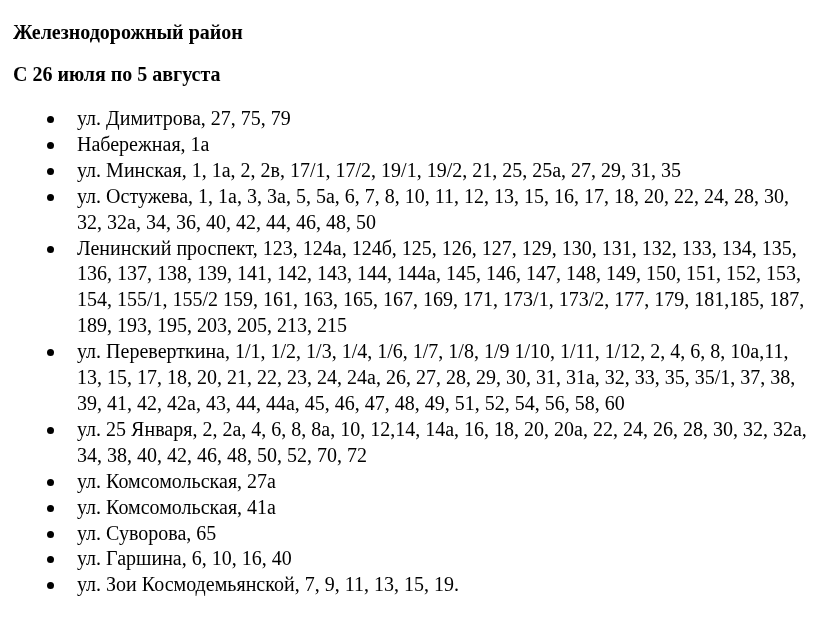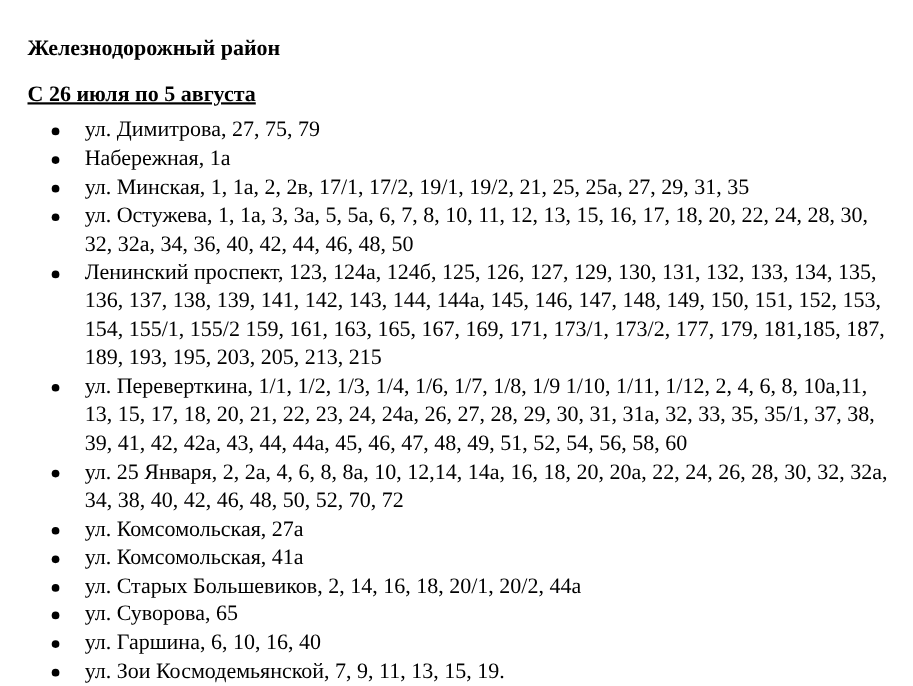--- a/index.html
+++ b/index.html
@@ -15,26 +15,26 @@
       color: #000000;
     }
     .page {
       position: relative;
       padding: 0;
     }
     .heading {
       font-weight: bold;
       font-size: 20px;
       line-height: 24px;
-      margin: 12px;
+      margin: 0;
       position: absolute;
       left: 13px;
     }
     .h-district { top: 20px; }
-    .h-period { top: 62px; text-decoration: underline; }
+    .h-period { top: 62px; }
     ul.streets {
       position: absolute;
       top: 102px;
       left: 0;
       margin: 4px;
       padding: 0 0 0 73px;
       width: 730px;
       list-style: none;
       font-size: 20px;
       line-height: 25.9px;
@@ -64,18 +64,17 @@
   <ul class="streets">
     <li><span class="bullet"></span><span>ул. Димитрова, 27, 75, 79</span></li>
     <li><span class="bullet"></span><span>Набережная, 1а</span></li>
     <li><span class="bullet"></span><span>ул. Минская, 1, 1а, 2, 2в, 17/1, 17/2, 19/1, 19/2, 21, 25, 25а, 27, 29, 31, 35</span></li>
     <li><span class="bullet"></span><span>ул. Остужева, 1, 1а, 3, 3а, 5, 5а, 6, 7, 8, 10, 11, 12, 13, 15, 16, 17, 18, 20, 22, 24, 28, 30, 32, 32а, 34, 36, 40, 42, 44, 46, 48, 50</span></li>
     <li><span class="bullet"></span><span>Ленинский проспект, 123, 124а, 124б, 125, 126, 127, 129, 130, 131, 132, 133, 134, 135, 136, 137, 138, 139, 141, 142, 143, 144, 144а, 145, 146, 147, 148, 149, 150, 151, 152, 153, 154, 155/1, 155/2 159, 161, 163, 165, 167, 169, 171, 173/1, 173/2, 177, 179, 181,185, 187, 189, 193, 195, 203, 205, 213, 215</span></li>
     <li><span class="bullet"></span><span>ул. Переверткина, 1/1, 1/2, 1/3, 1/4, 1/6, 1/7, 1/8, 1/9 1/10, 1/11, 1/12, 2, 4, 6, 8, 10а,11, 13, 15, 17, 18, 20, 21, 22, 23, 24, 24а, 26, 27, 28, 29, 30, 31, 31а, 32, 33, 35, 35/1, 37, 38, 39, 41, 42, 42а, 43, 44, 44а, 45, 46, 47, 48, 49, 51, 52, 54, 56, 58, 60</span></li>
     <li><span class="bullet"></span><span>ул. 25 Января, 2, 2а, 4, 6, 8, 8а, 10, 12,14, 14а, 16, 18, 20, 20а, 22, 24, 26, 28, 30, 32, 32а, 34, 38, 40, 42, 46, 48, 50, 52, 70, 72</span></li>
     <li><span class="bullet"></span><span>ул. Комсомольская, 27а</span></li>
     <li><span class="bullet"></span><span>ул. Комсомольская, 41а</span></li>
-    <li><span class="bullet"></span><span>ул. Старых Большевиков, 2, 14, 16, 18, 20/1, 20/2, 44а</span></li>
     <li><span class="bullet"></span><span>ул. Суворова, 65</span></li>
     <li><span class="bullet"></span><span>ул. Гаршина, 6, 10, 16, 40</span></li>
     <li><span class="bullet"></span><span>ул. Зои Космодемьянской, 7, 9, 11, 13, 15, 19.</span></li>
   </ul>
 </div>
 
 </body></html>

